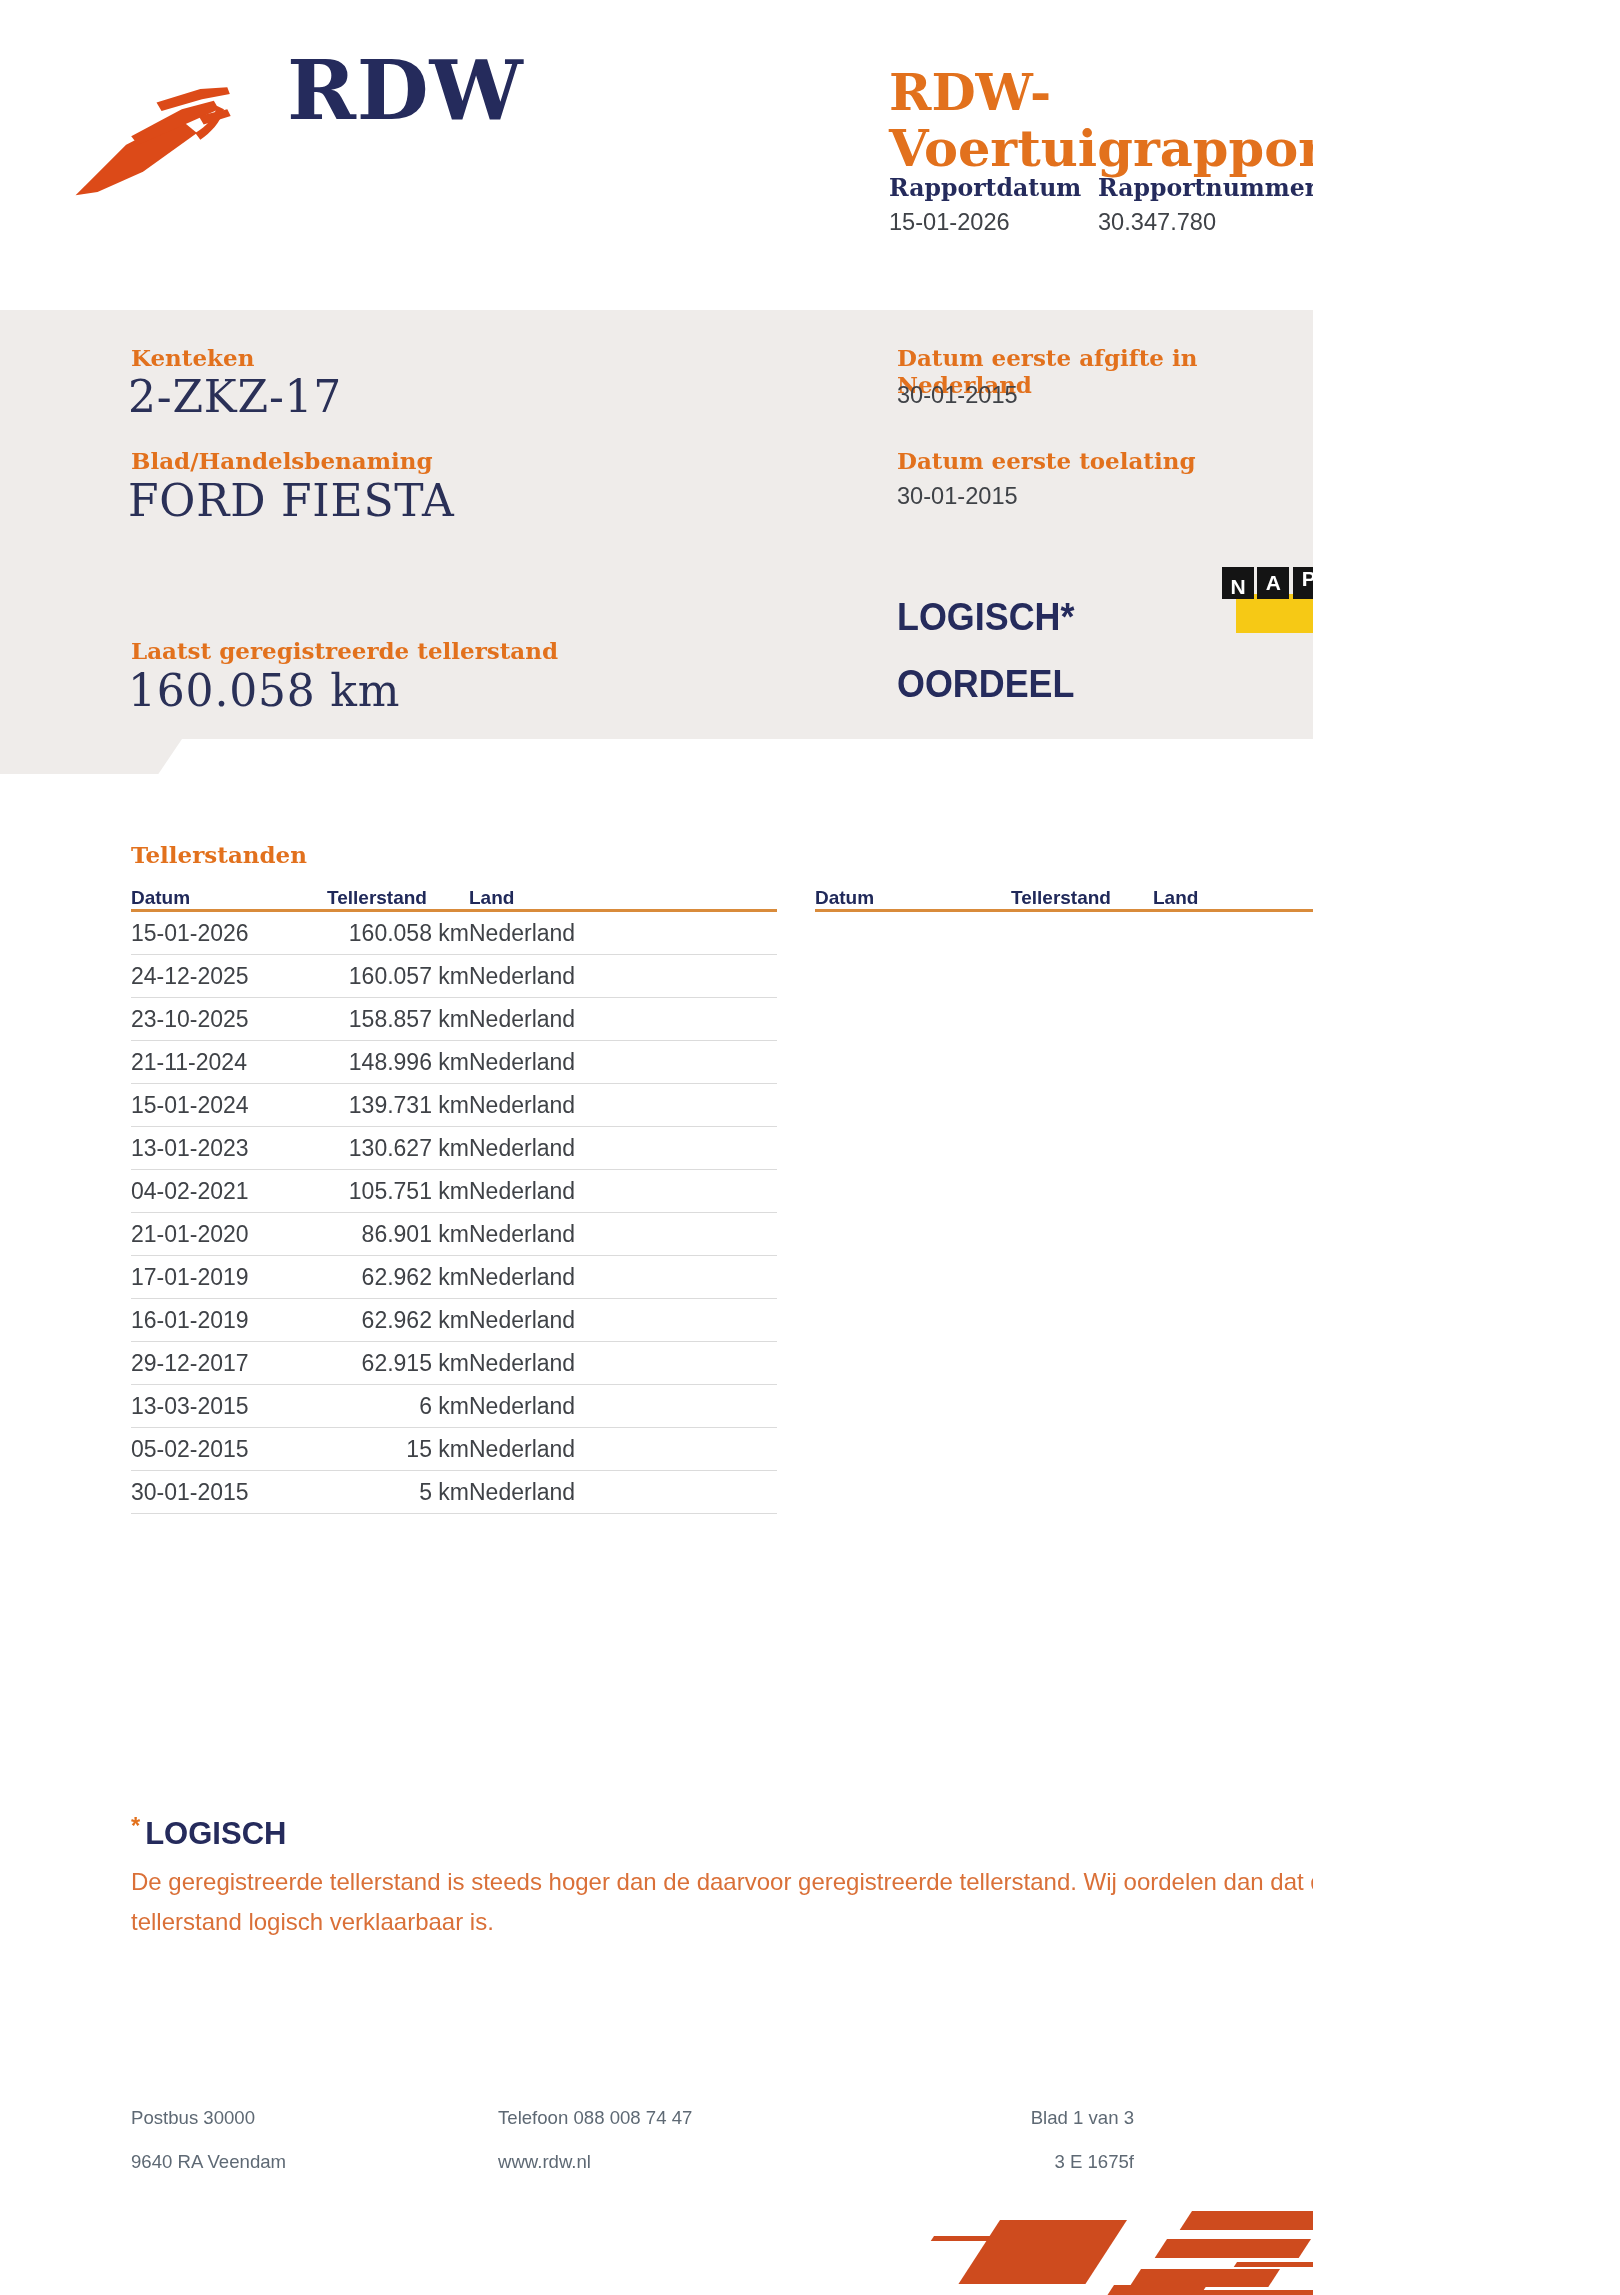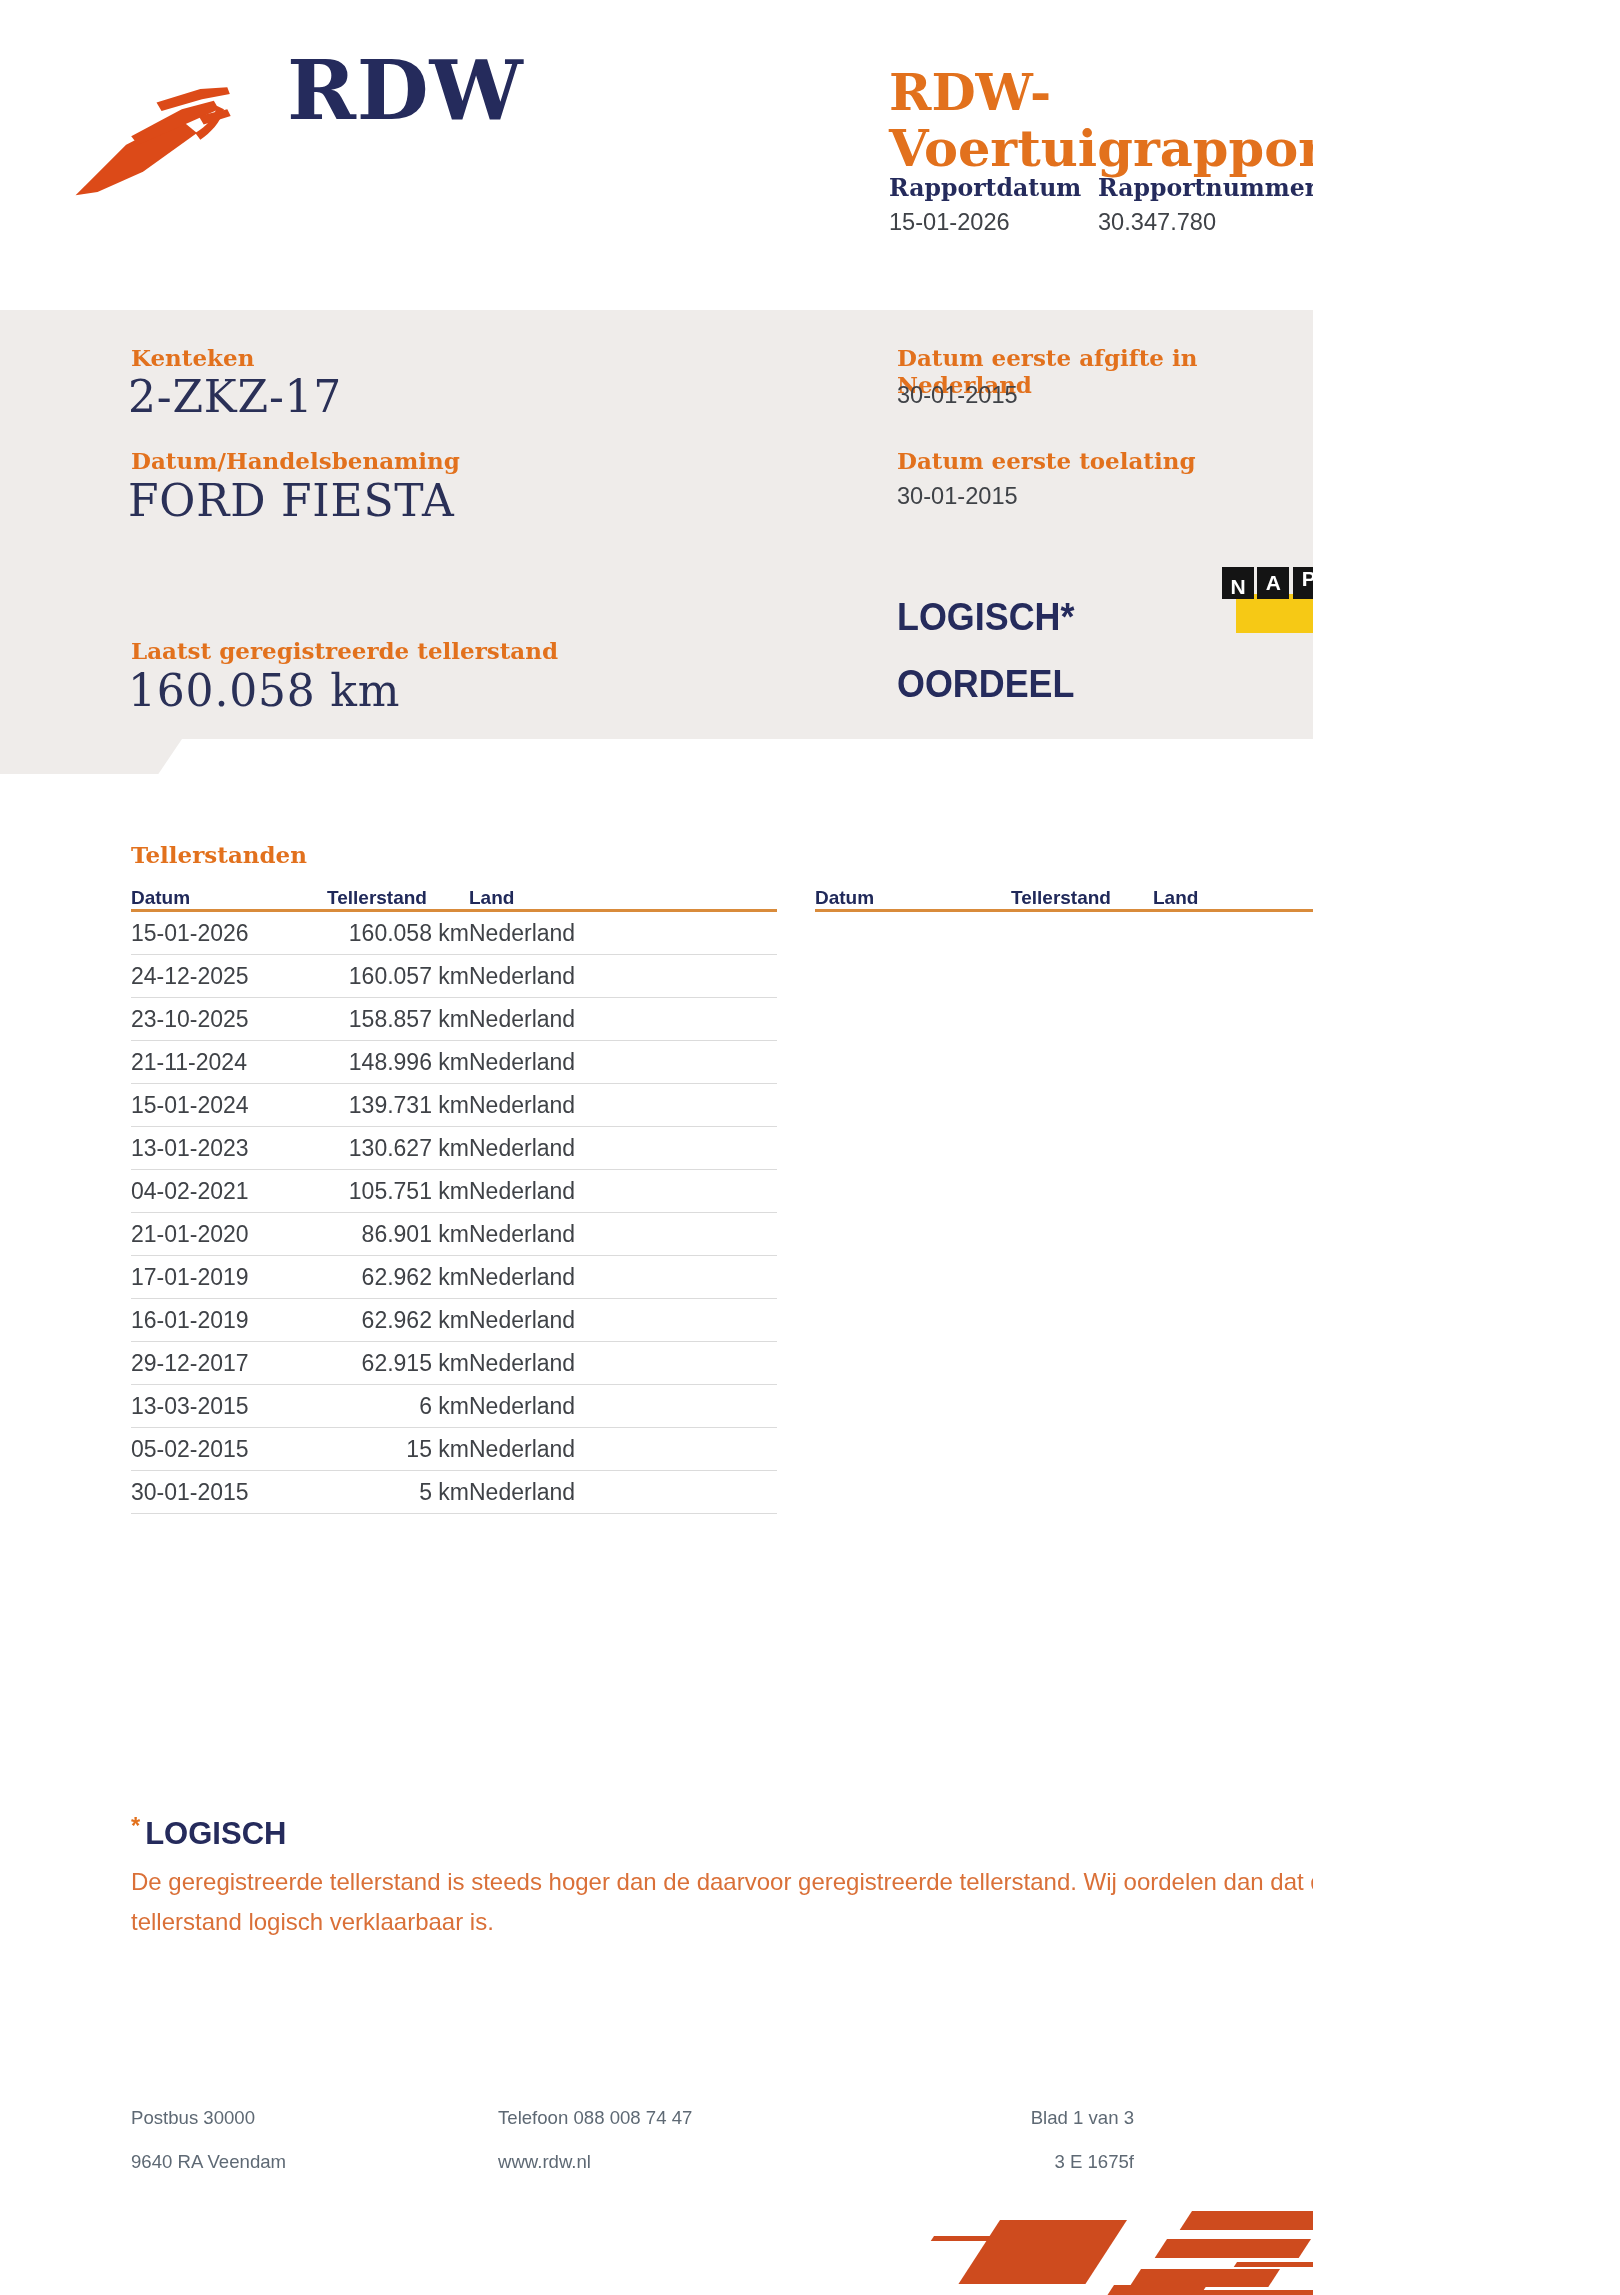--- a/index.html
+++ b/index.html
@@ -159,21 +159,21 @@
   <div class="meta-label meta-col2">Rapportnummer</div>
   <div class="meta-value meta-col1">15-01-2026</div>
   <div class="meta-value meta-col2">30.347.780</div>
 
   <div class="panel"></div>
   <div class="panel-tail"></div>
 
   <div class="field-label" style="left:131px;top:344px;">Kenteken</div>
   <div class="field-value-lg" style="left:128px;top:371px;">2-ZKZ-17</div>
 
-  <div class="field-label" style="left:131px;top:447px;">Datum/Handelsbenaming</div>
+  <div class="field-label" style="left:131px;top:447px;">Blad/Handelsbenaming</div>
   <div class="field-value-lg" style="left:128px;top:475px;">FORD FIESTA</div>
 
   <div class="field-label" style="left:131px;top:637px;">Laatst geregistreerde tellerstand</div>
   <div class="field-value-lg" style="left:128px;top:665px;">160.058 km</div>
 
   <div class="field-label" style="left:897px;top:344px;">Datum eerste afgifte in Nederland</div>
   <div class="field-value-sm" style="left:897px;top:382px;">30-01-2015</div>
 
   <div class="field-label" style="left:897px;top:447px;">Datum eerste toelating</div>
   <div class="field-value-sm" style="left:897px;top:483px;">30-01-2015</div>

